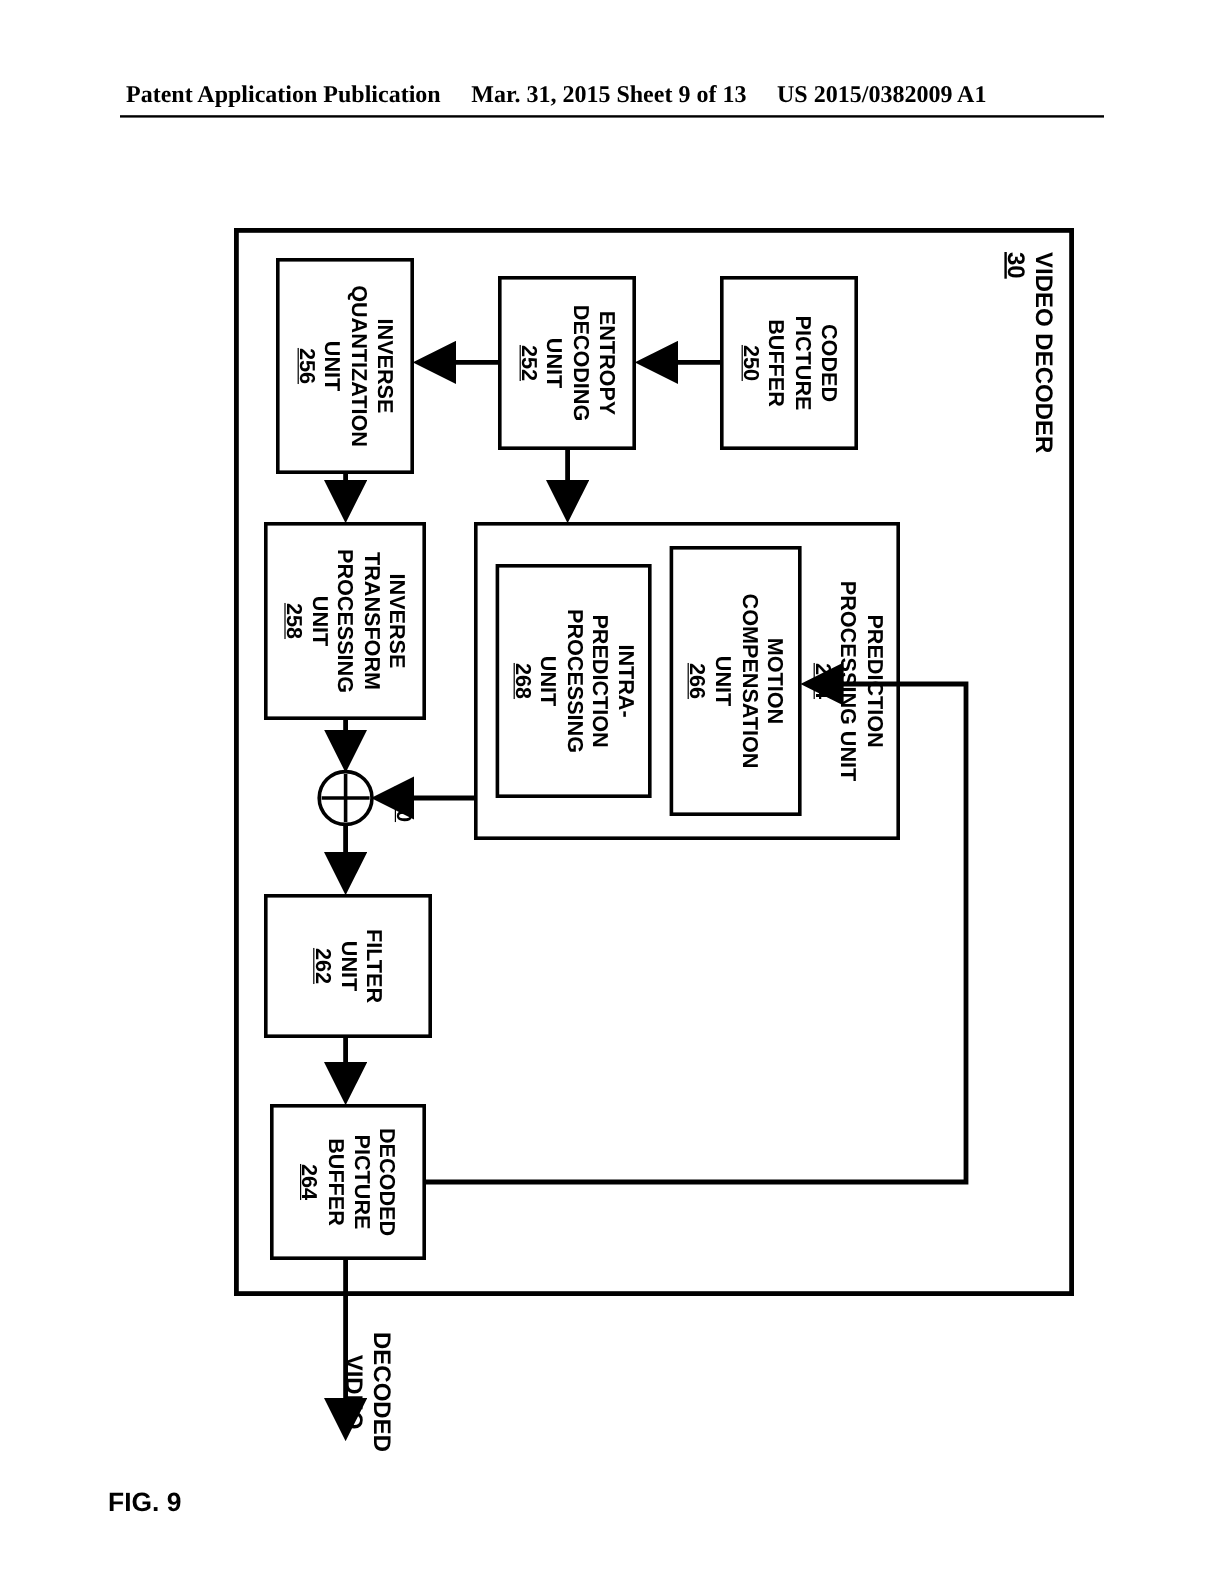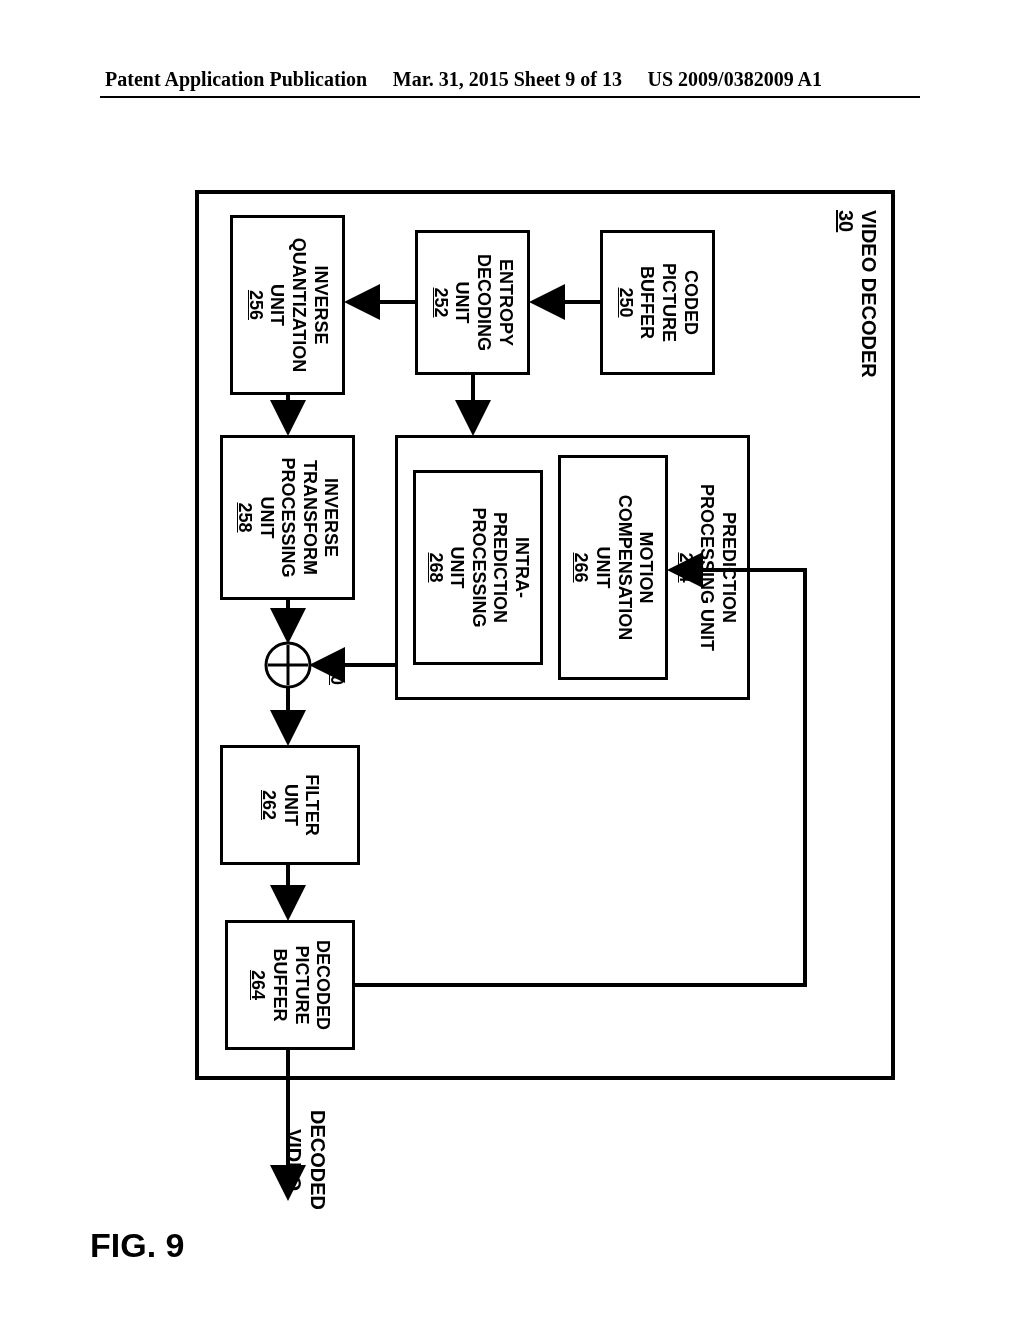--- a/index.html
+++ b/index.html
@@ -95,33 +95,33 @@
     top: 0;
     width: 1050px;
     height: 780px;
     pointer-events: none;
   }
   .fig-caption {
     position: absolute;
     left: 90px;
     bottom: 55px;
     font-weight: 900;
-    font-size: 34px;
+    font-size: 22px;
     font-family: Arial, Helvetica, sans-serif;
   }
 </style>
 </head>
 <body>
 
 <div class="page">
 
   <div class="header">
     <span class="header-left">Patent Application Publication</span>
     <span class="header-mid">Mar. 31, 2015  Sheet 9 of 13</span>
-    <span class="header-right">US 2009/0382009 A1</span>
+    <span class="header-right">US 2015/0382009 A1</span>
   </div>
   <div class="header-rule"></div>
 
   <div class="diagram-area">
     <div class="rotated">
       <div class="canvas">
 
         <div class="outer-box"></div>
 
         <div class="label" style="left:30px; top:25px; width:200px; font-size:20px; text-align:left;">

